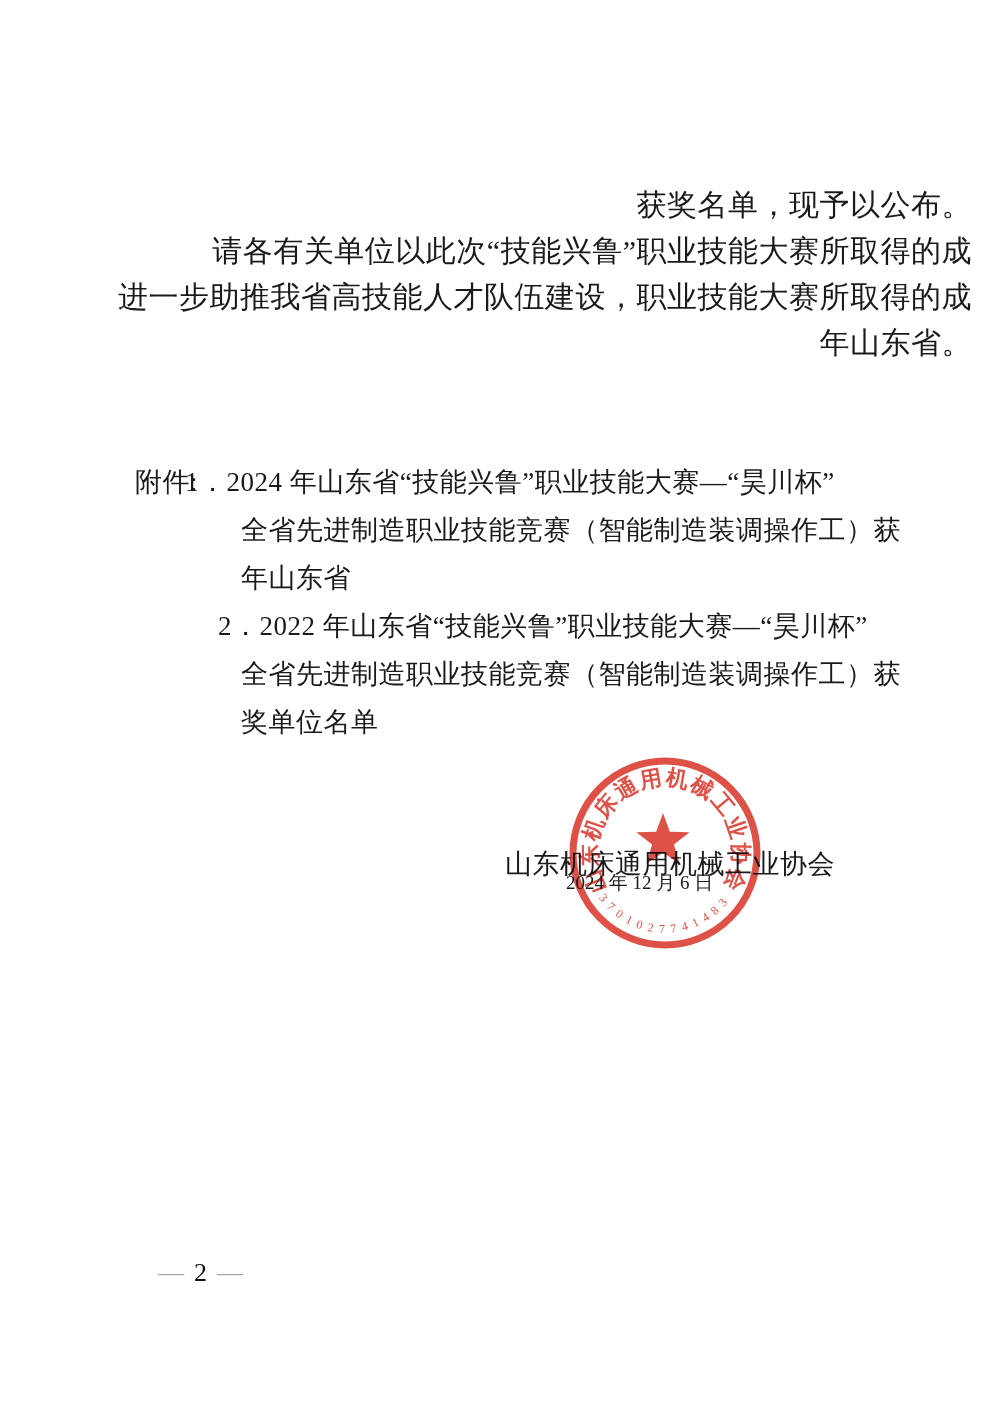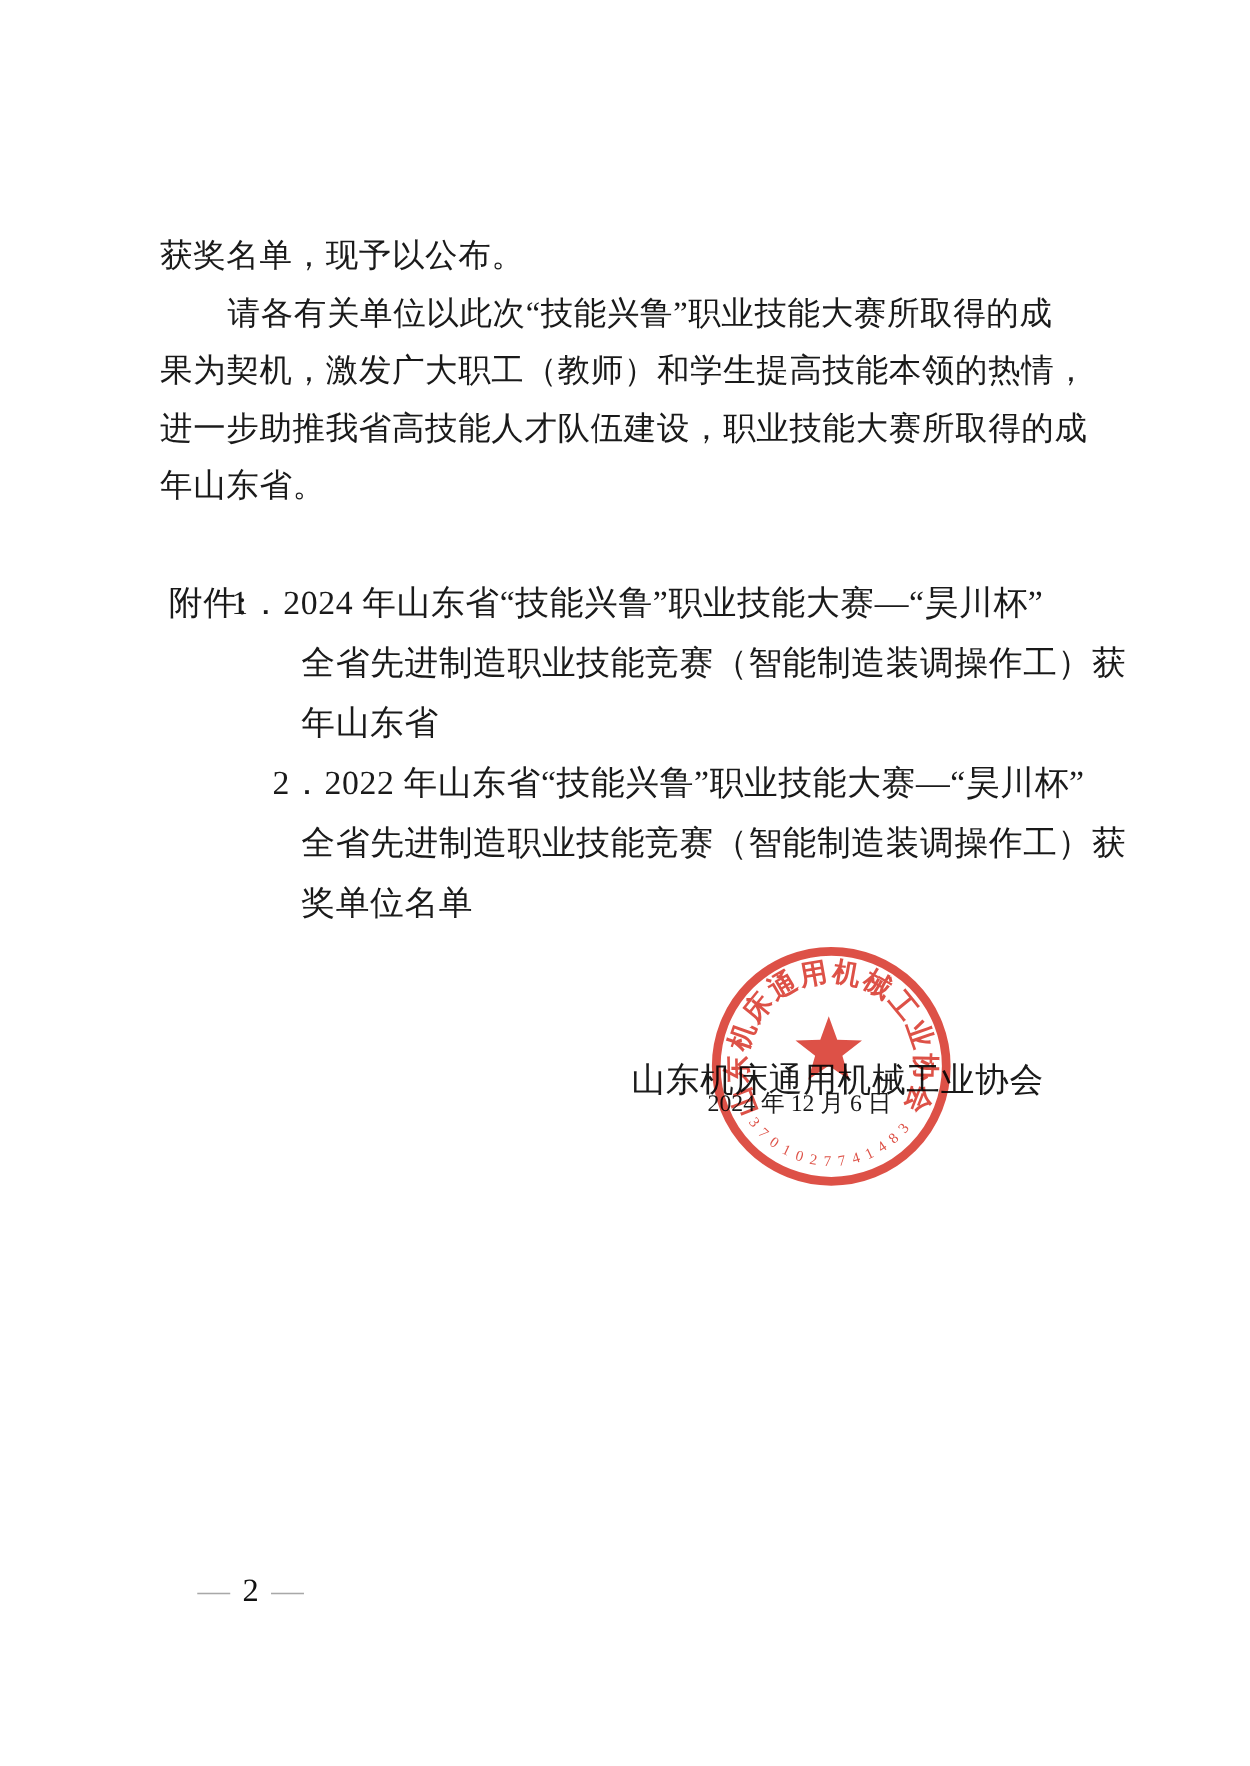--- a/index.html
+++ b/index.html
@@ -9,26 +9,27 @@
     width: 1000px;
     height: 1413px;
     background: #ffffff;
     overflow: hidden;
     font-family: "Liberation Serif", "DejaVu Serif", serif;
     color: #1a1a1a;
   }
   
   .body-text {
     position: absolute;
-    left: 128px;
+    left: 118px;
     top: 182px;
-    font-size: 26px;
+    font-size: 30px;
     line-height: 46px;
     letter-spacing: 0.5px;
     white-space: nowrap;
+    text-align: right;
   }
   .body-text .line.indent { padding-left: 54px; }
   
   .attachment {
     position: absolute;
     left: 135px;
     top: 458px;
     font-size: 27px;
     line-height: 48px;
     letter-spacing: 0.5px;
@@ -89,21 +90,20 @@
   .page-number .num { color: #111; }
 </style>
 </head>
 <body>
 
 <div class="page">
 
   <div class="body-text">
     <div class="line">获奖名单，现予以公布。</div>
     <div class="line indent">请各有关单位以此次“技能兴鲁”职业技能大赛所取得的成</div>
-    <div class="line">果为契机，激发广大职工（教师）和学生提高技能本领的热情，</div>
     <div class="line">进一步助推我省高技能人才队伍建设，职业技能大赛所取得的成</div>
     <div class="line">年山东省。</div>
   </div>
 
   <div class="attachment">
     <div class="line">
       <span class="label">附件:</span><span>1．2024 年山东省“技能兴鲁”职业技能大赛—“昊川杯”</span>
     </div>
     <div class="line cont">全省先进制造职业技能竞赛（智能制造装调操作工）获</div>
     <div class="line cont">年山东省</div>

